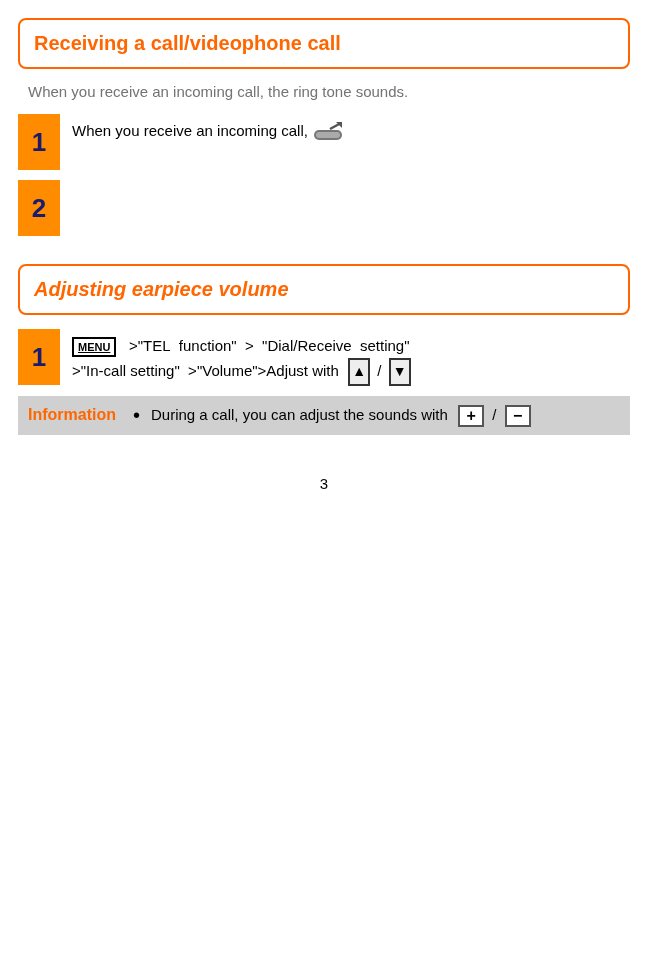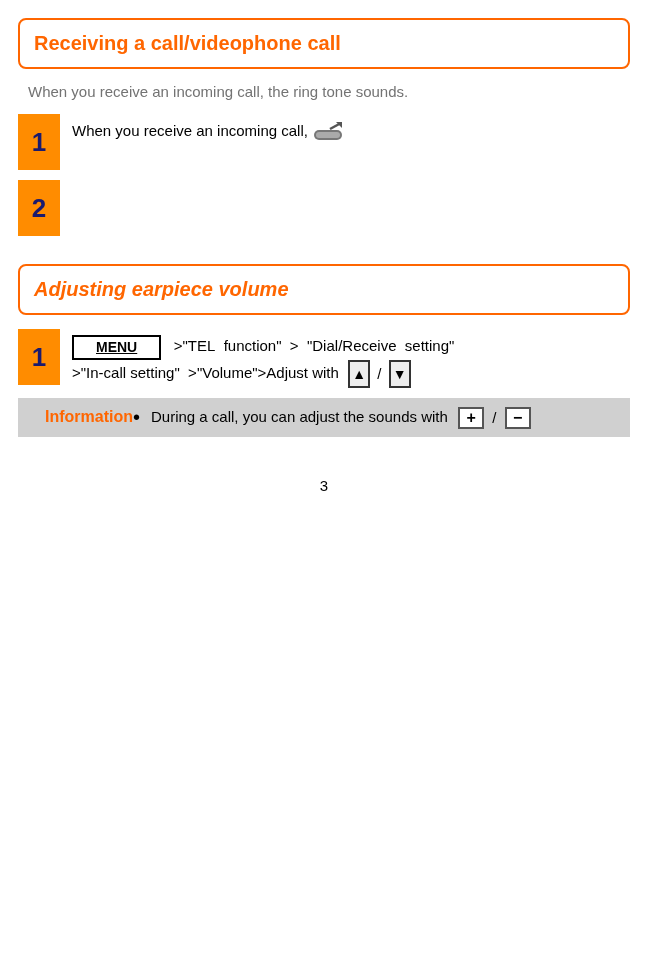--- a/index.html
+++ b/index.html
@@ -72,42 +72,41 @@
       background: #d0d0d0;
       padding: 8px 10px;
       margin-top: 10px;
     }
     .info-label {
       color: #ff6600;
       font-weight: bold;
       font-size: 16px;
       min-width: 105px;
       padding-top: 2px;
-      text-align: right;
     }
     .info-bullet {
       min-width: 18px;
       font-size: 20px;
       color: #000;
       padding-top: 0px;
     }
     .info-text {
       font-size: 15px;
       color: #000;
       flex: 1;
       line-height: 1.5;
     }
 
     
     .menu-box {
       display: inline-block;
       border: 2.5px solid #000;
       font-weight: bold;
-      font-size: 14px;
-      padding: 0px 22px;
+      font-size: 11px;
+      padding: 0px 4px;
       text-decoration: underline;
       vertical-align: middle;
     }
 
     
     .btn-plus {
       display: inline-flex;
       align-items: center;
       justify-content: center;
       width: 26px;

